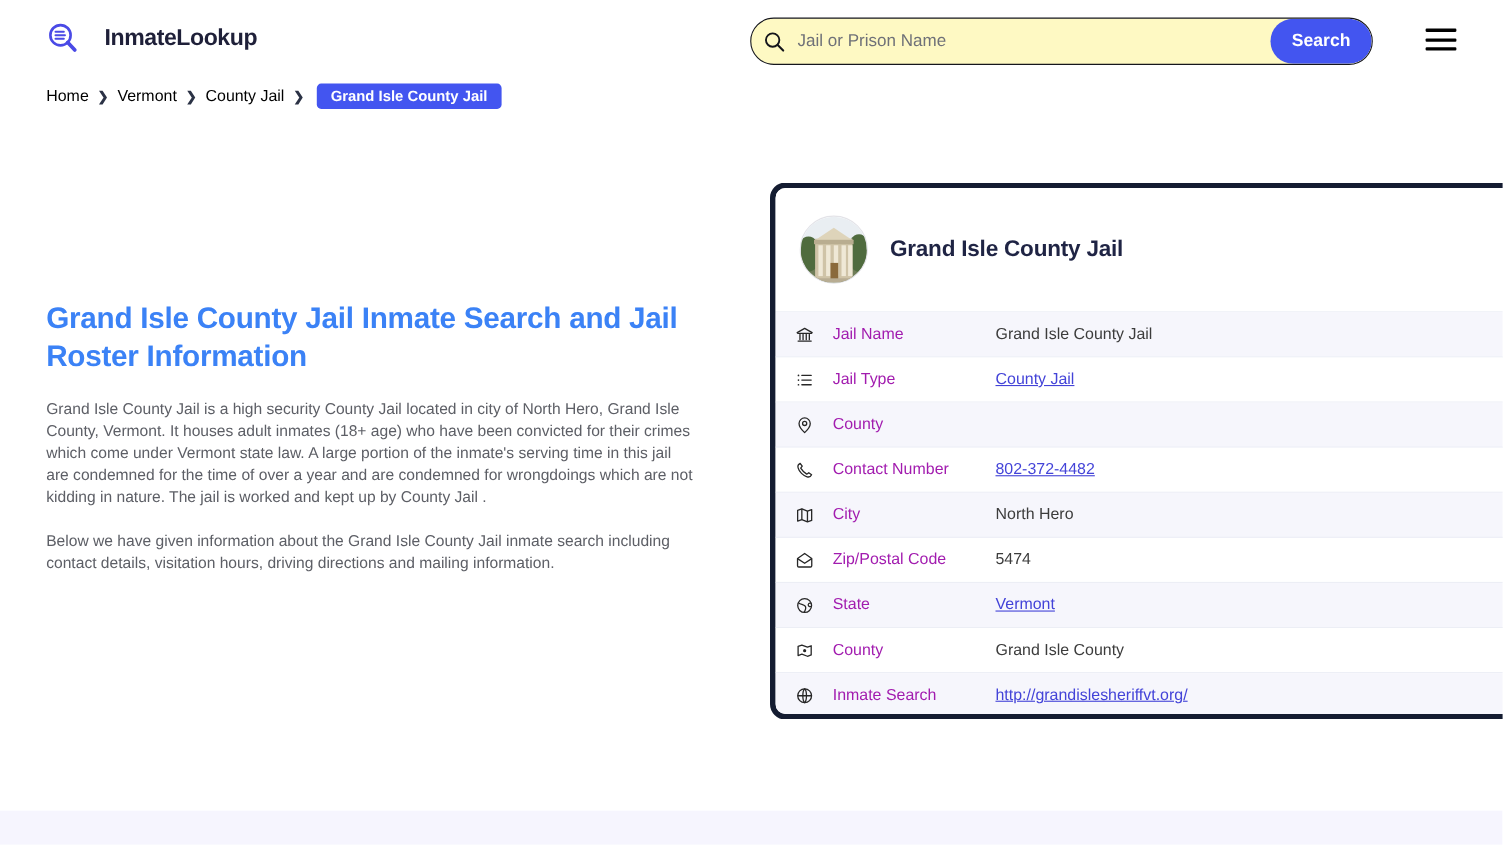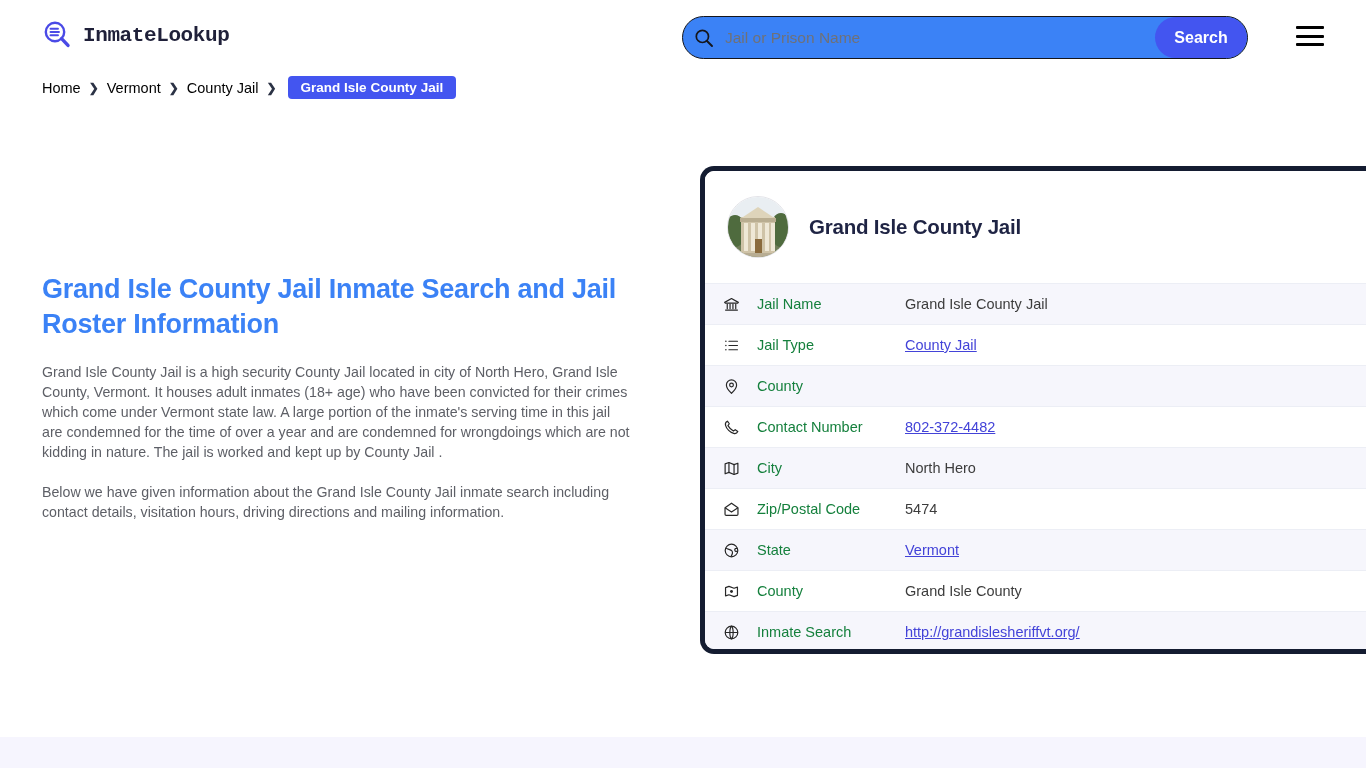--- a/index.html
+++ b/index.html
@@ -11,36 +11,35 @@
   }
   body { position: relative; }
 
   
   .header {
     position: absolute; top: 0; left: 0; width: 1366px; height: 72px;
     background: #ffffff;
   }
   .logo {
     position: absolute; left: 42px; top: 20px;
-    display: flex; align-items: center; gap: 11px;
+    display: flex; align-items: center; gap: 23px;
     cursor: pointer;
-    font-family: Liberation Mono, monospace;
   }
   .logo-icon { width: 30px; height: 30px; display: block; }
   .logo-text {
     font-size: 21px; font-weight: bold; color: #1f2039;
     letter-spacing: -0.4px;
   }
 
   .searchbar {
     position: absolute; left: 682px; top: 16px;
     width: 566px; height: 43px;
     border: 1.5px solid #15161c;
     border-radius: 22px;
-    background: #3b82f6;
+    background: #fef9c3;
     display: flex; align-items: center;
     overflow: hidden;
   }
   .search-icon-wrap {
     width: 42px; height: 100%;
     display: flex; align-items: center; justify-content: center;
     flex: 0 0 42px;
   }
   .search-input {
     flex: 1 1 auto; height: 100%;
@@ -132,21 +131,21 @@
     padding-left: 18px;
   }
   .row:nth-child(odd) { background: #f6f6fc; }
   .row:nth-child(even) { background: #ffffff; }
   .row-icon {
     flex: 0 0 34px; display: flex; align-items: center;
     color: #272727;
   }
   .row-label {
     flex: 0 0 148px;
-    font-size: 14.5px; color: #15803d;
+    font-size: 14.5px; color: #a21caf;
   }
   .row-value {
     font-size: 14.5px; color: #3c3c3c;
     white-space: nowrap;
   }
   .row-value.link {
     color: #4343d8; text-decoration: underline;
     cursor: pointer;
   }
 

